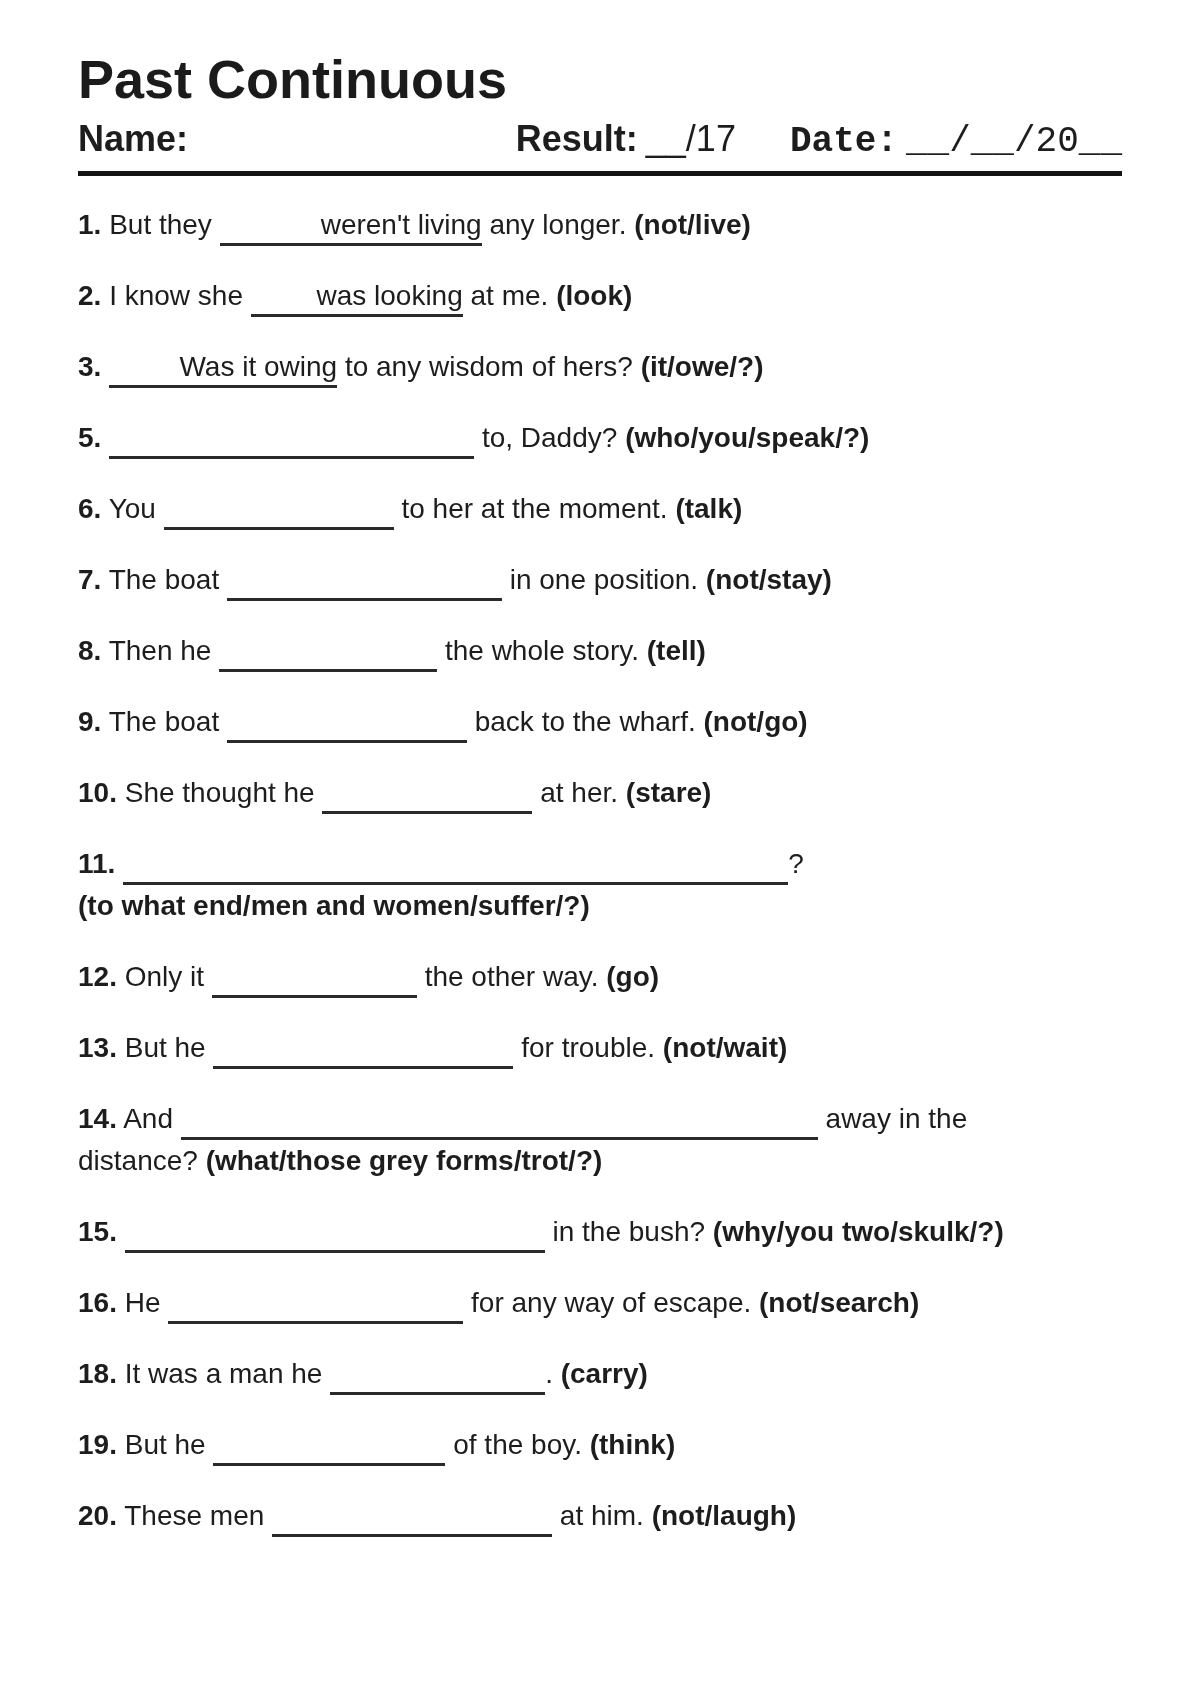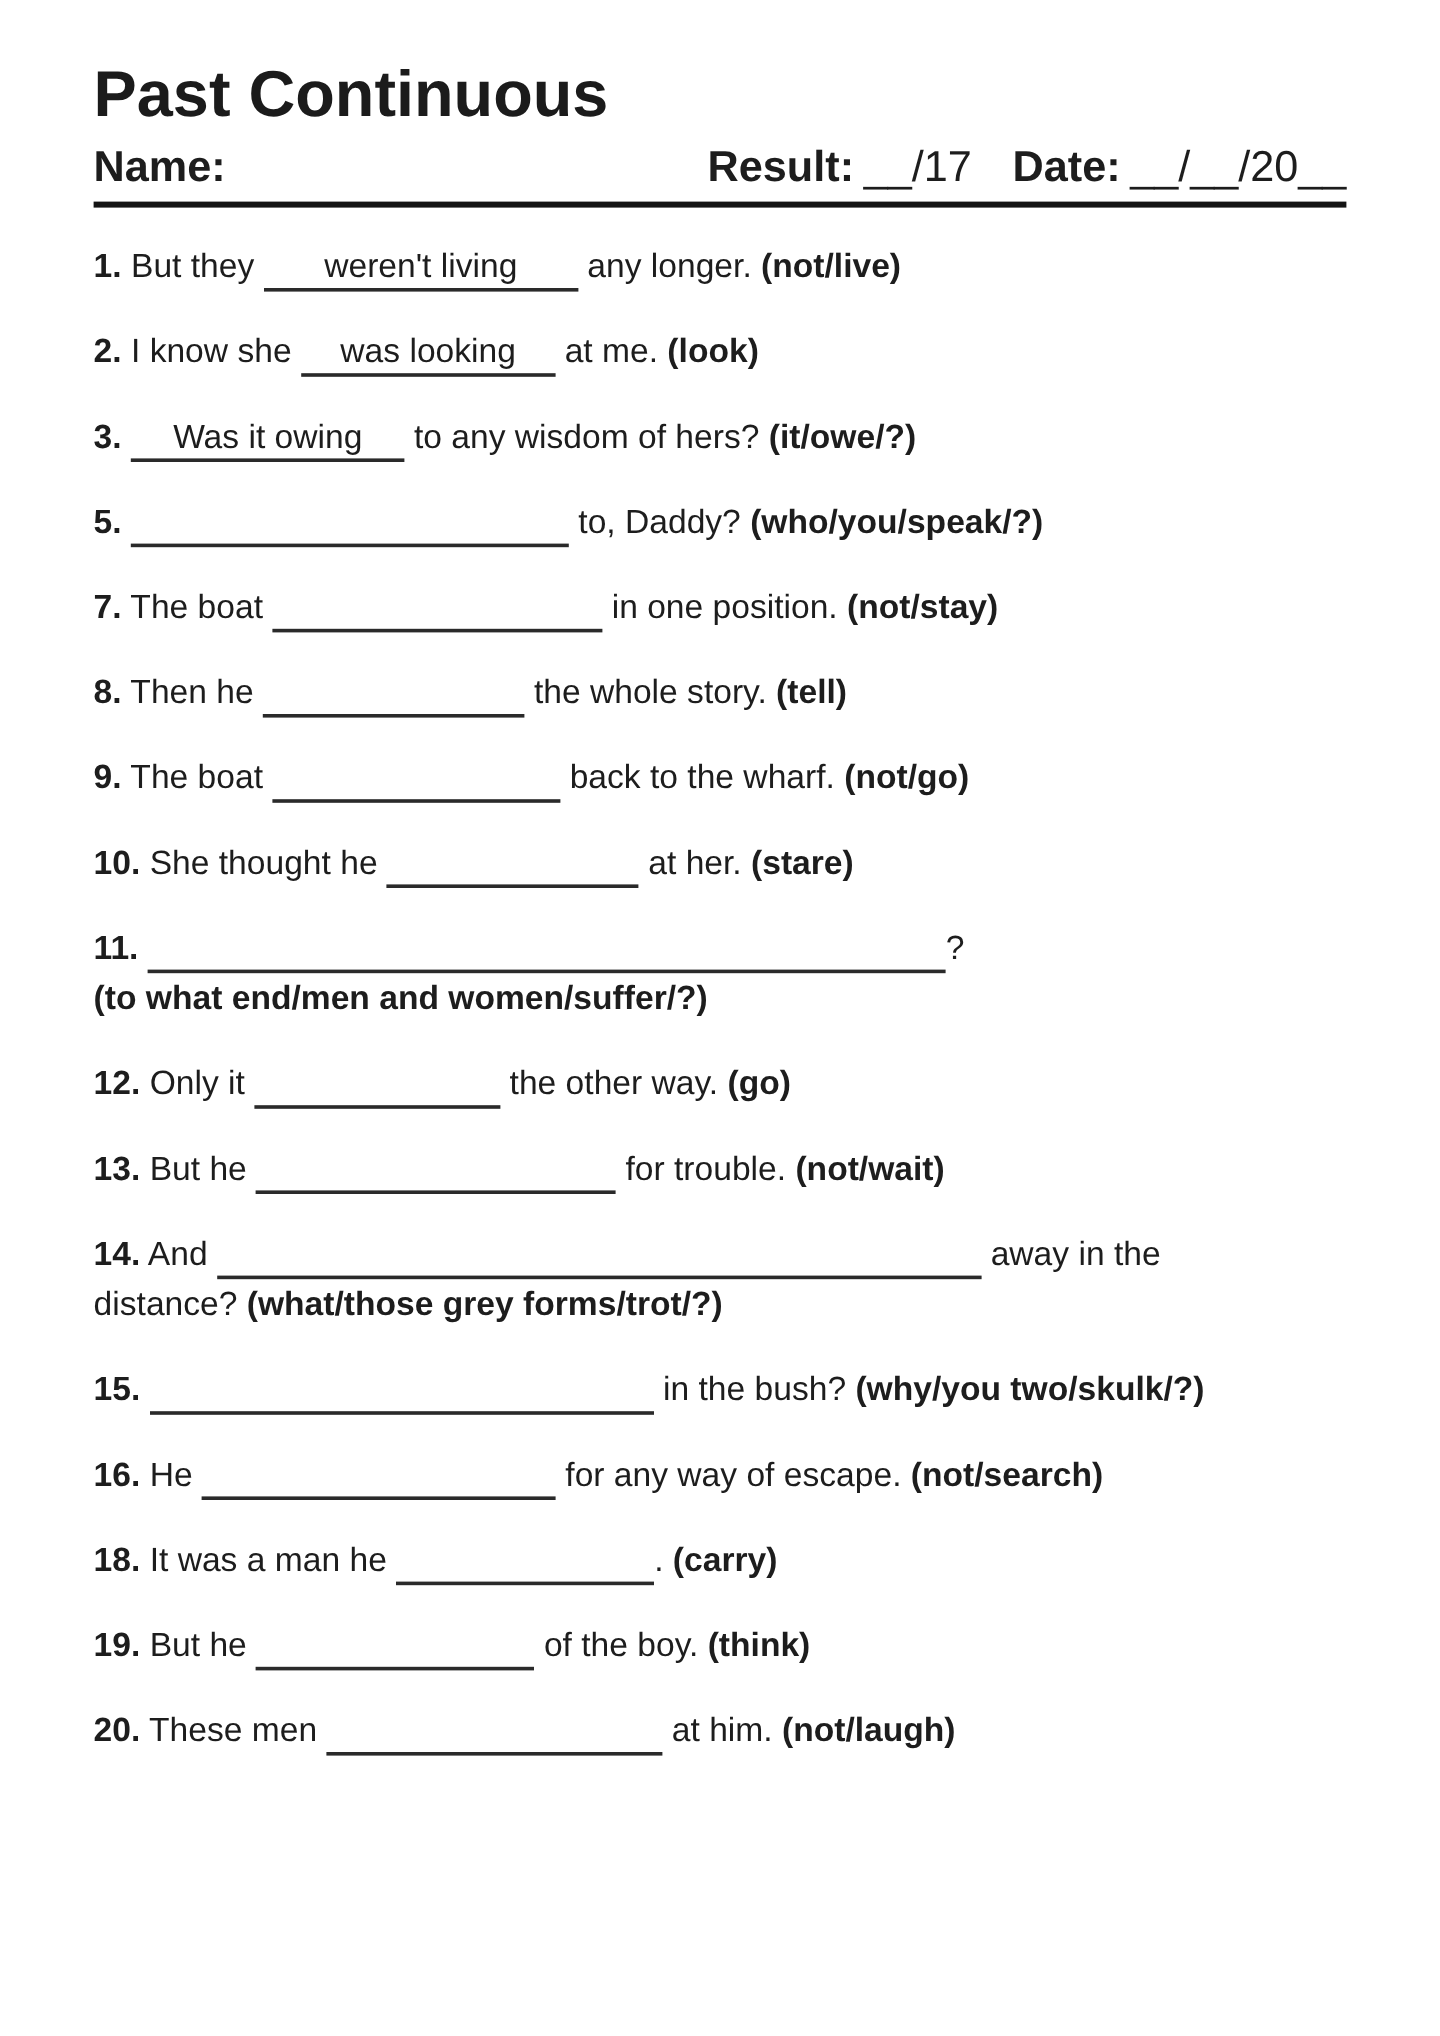--- a/index.html
+++ b/index.html
@@ -26,41 +26,41 @@
     display: flex;
     align-items: baseline;
     font-size: 36px;
     line-height: 30px;
     margin-bottom: 14px;
     white-space: nowrap;
   }
   .meta-right { margin-left: auto; display: flex; align-items: baseline; }
   .b { font-weight: 700; }
   .val { font-weight: 400; margin-left: 8px; }
-  .date-group { margin-left: 34px; }
+  .date-group { margin-left: 54px; font-family: Liberation Mono, monospace; }
   .rule {
     height: 5px;
     background: #141414;
     margin-bottom: 28px;
   }
   .question {
     font-size: 28px;
     line-height: 42px;
     margin-bottom: 29px;
     white-space: nowrap;
   }
   .question .num { font-weight: 700; }
   .question .hint { font-weight: 700; }
   .blank {
     display: inline-block;
     vertical-align: bottom;
     height: 38px;
     line-height: 34px;
     border-bottom: 3px solid #2a2a2a;
-    text-align: center;
+    text-align: right;
     font-weight: 400;
     white-space: nowrap;
     overflow: hidden;
   }
 </style>
 </head>
 <body>
 
 <div class="page">
 
@@ -78,20 +78,21 @@
     </span>
   </div>
 
   <div class="rule"></div>
 
   <div id="questions">
       <div class="question"><span class="num">1.</span><span class="txt"> But they </span><span class="blank" style="width: 262px;">weren't living</span><span class="txt"> any longer. </span><span class="hint">(not/live)</span></div>
       <div class="question"><span class="num">2.</span><span class="txt"> I know she </span><span class="blank" style="width: 212px;">was looking</span><span class="txt"> at me. </span><span class="hint">(look)</span></div>
       <div class="question"><span class="num">3.</span><span class="txt"> </span><span class="blank" style="width: 228px;">Was it owing</span><span class="txt"> to any wisdom of hers? </span><span class="hint">(it/owe/?)</span></div>
       <div class="question"><span class="num">5.</span><span class="txt"> </span><span class="blank" style="width: 365px;"></span><span class="txt"> to, Daddy? </span><span class="hint">(who/you/speak/?)</span></div>
+      <div class="question"><span class="num">6.</span><span class="txt"> You </span><span class="blank" style="width: 230px;"></span><span class="txt"> to her at the moment. </span><span class="hint">(talk)</span></div>
       <div class="question"><span class="num">7.</span><span class="txt"> The boat </span><span class="blank" style="width: 275px;"></span><span class="txt"> in one position. </span><span class="hint">(not/stay)</span></div>
       <div class="question"><span class="num">8.</span><span class="txt"> Then he </span><span class="blank" style="width: 218px;"></span><span class="txt"> the whole story. </span><span class="hint">(tell)</span></div>
       <div class="question"><span class="num">9.</span><span class="txt"> The boat </span><span class="blank" style="width: 240px;"></span><span class="txt"> back to the wharf. </span><span class="hint">(not/go)</span></div>
       <div class="question"><span class="num">10.</span><span class="txt"> She thought he </span><span class="blank" style="width: 210px;"></span><span class="txt"> at her. </span><span class="hint">(stare)</span></div>
       <div class="question"><span class="num">11.</span><span class="txt"> </span><span class="blank" style="width: 665px;"></span><span class="txt">?</span><br><span class="hint">(to what end/men and women/suffer/?)</span></div>
       <div class="question"><span class="num">12.</span><span class="txt"> Only it </span><span class="blank" style="width: 205px;"></span><span class="txt"> the other way. </span><span class="hint">(go)</span></div>
       <div class="question"><span class="num">13.</span><span class="txt"> But he </span><span class="blank" style="width: 300px;"></span><span class="txt"> for trouble. </span><span class="hint">(not/wait)</span></div>
       <div class="question"><span class="num">14.</span><span class="txt"> And </span><span class="blank" style="width: 637px;"></span><span class="txt"> away in the</span><br><span class="txt">distance? </span><span class="hint">(what/those grey forms/trot/?)</span></div>
       <div class="question"><span class="num">15.</span><span class="txt"> </span><span class="blank" style="width: 420px;"></span><span class="txt"> in the bush? </span><span class="hint">(why/you two/skulk/?)</span></div>
       <div class="question"><span class="num">16.</span><span class="txt"> He </span><span class="blank" style="width: 295px;"></span><span class="txt"> for any way of escape. </span><span class="hint">(not/search)</span></div>

